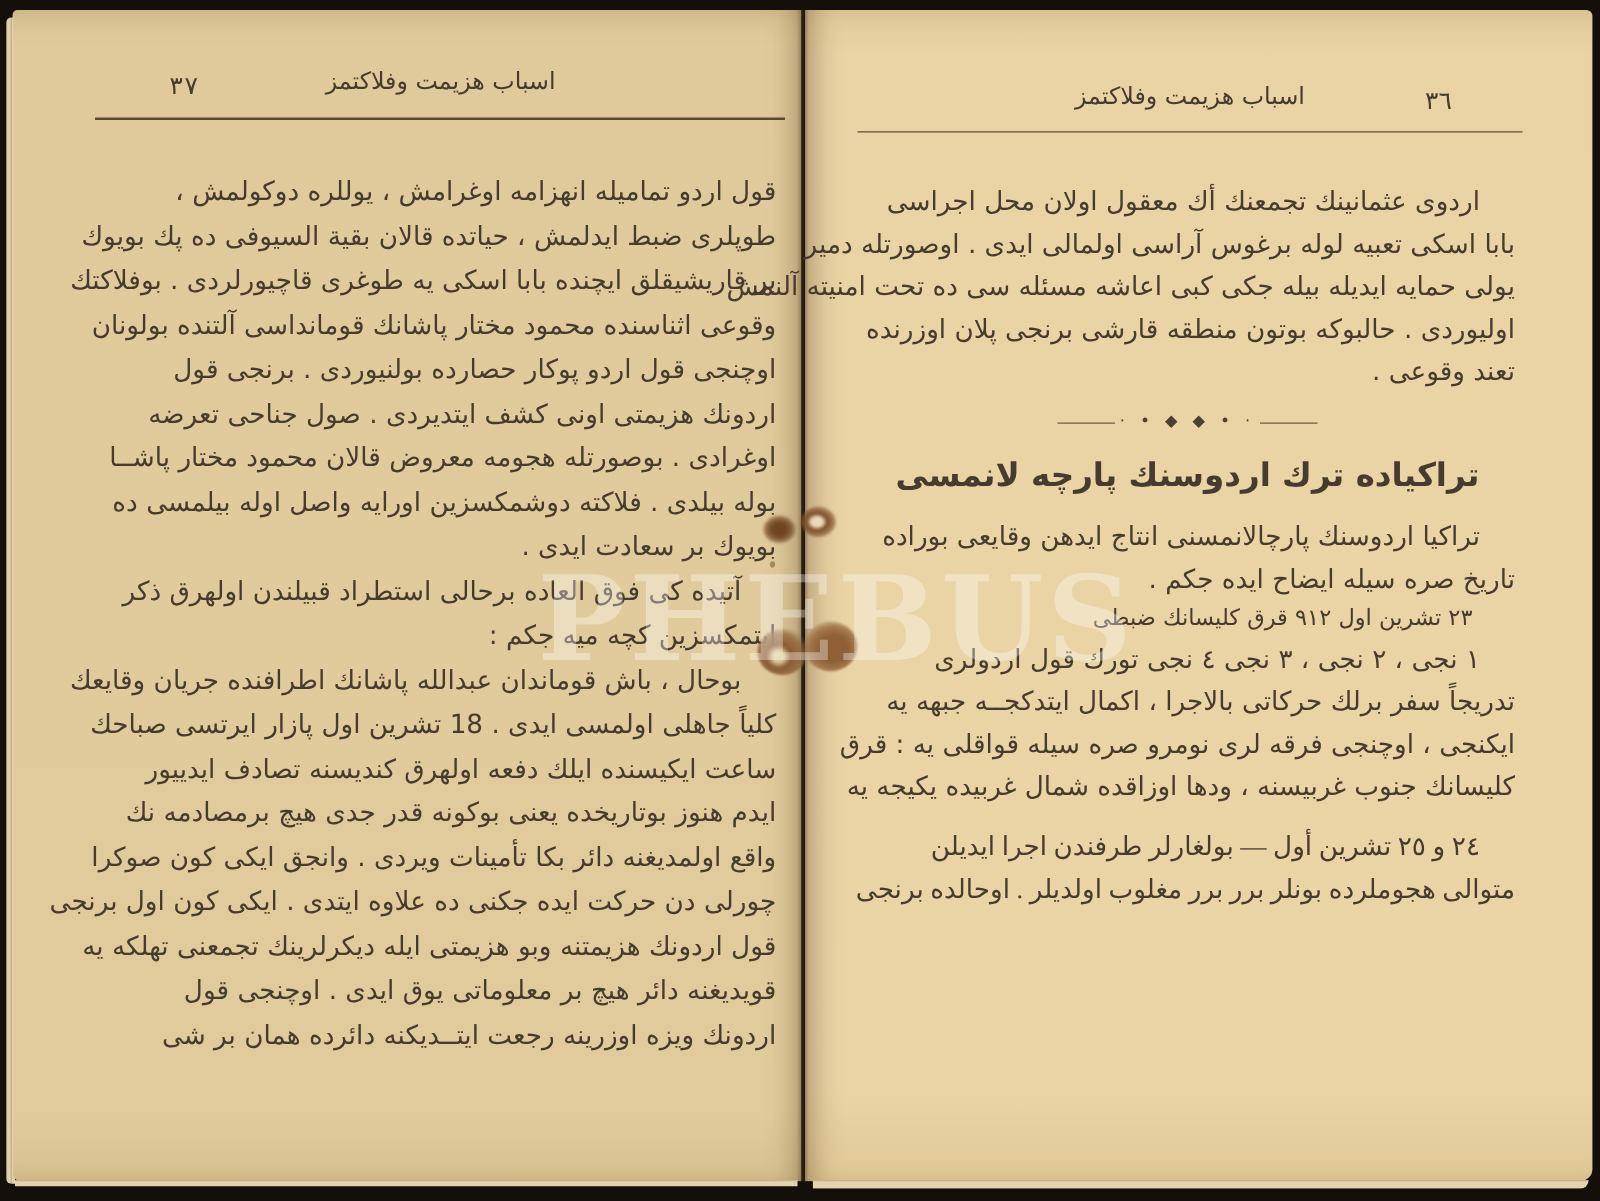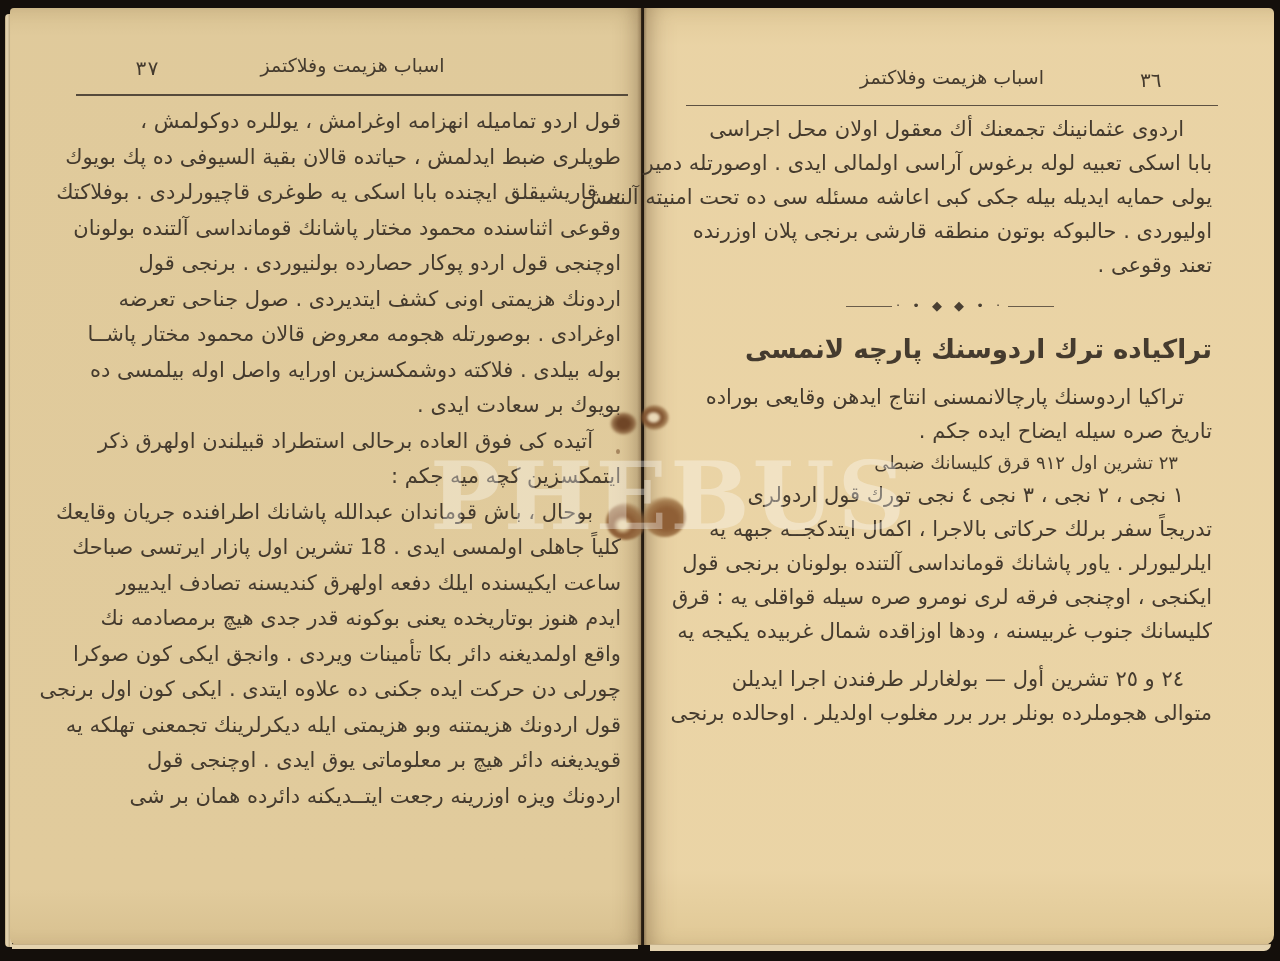--- a/index.html
+++ b/index.html
@@ -41,26 +41,26 @@
   .underpage{position:absolute;background:#e4d3af;border-top:1px solid #c6b189;}
   .underpage-left{left:12px;width:626px;bottom:12px;height:4px;}
   .underpage-right{left:650px;right:9px;bottom:10px;height:6px;border-radius:0 0 8px 0;}
   
   .ink{color:#453b2e;}
   .running-head{position:absolute;font-size:19px;letter-spacing:.5px;}
   .head-title{position:absolute;width:100%;text-align:center;}
   .page-num{position:absolute;font-size:20px;}
   .rule{position:absolute;height:2px;background:#554a3b;}
   .rule.thin{height:1px;background:#5d5142;}
-  .body-col{position:absolute;direction:rtl;text-align:right;font-size:21px;line-height:35.5px;}
+  .body-col{position:absolute;direction:rtl;text-align:right;font-size:21px;line-height:35.5px;margin-top:32px;}
   .ln{white-space:nowrap;}
   .ln.indent{padding-right:28px;}
   .para{margin:0;}
   .section-title{
-    direction:rtl;text-align:right;font-size:26px;font-weight:bold;
+    direction:rtl;text-align:center;font-size:26px;font-weight:bold;
     line-height:34px;margin:16px 0 14px 0;letter-spacing:0;
   }
   .date-heading{direction:rtl;text-align:right;font-size:18px;line-height:30px;padding-right:34px;white-space:nowrap;}
   .ornament{
     display:flex;align-items:center;justify-content:center;
     height:20px;margin:14px 0 4px 0;color:#4a4033;font-size:13px;letter-spacing:4px;
   }
   .ornament::before,.ornament::after{
     content:"";height:1px;width:46px;background:#6a5d4a;margin:0 4px;
   }
@@ -150,26 +150,25 @@
       <div class="para">
         <div class="ln indent">تراكيا اردوسنك پارچالانمسنى انتاج ايدهن وقايعى بوراده</div>
         <div class="ln">تاريخ صره سيله ايضاح ايده جكم .</div>
       </div>
 
       <div class="date-heading">٢٣ تشرين اول ٩١٢   قرق كليسانك ضبطى</div>
 
       <div class="para">
         <div class="ln indent">١ نجى ، ٢ نجى ، ٣ نجى ٤ نجى تورك قول اردولرى</div>
         <div class="ln">تدريجاً سفر برلك حركاتى بالاجرا ، اكمال ايتدكجــه جبهه يه</div>
-        <div class="ln">ايلرليورلر . ياور پاشانك قومانداسى آلتنده بولونان برنجى قول</div>
         <div class="ln">ايكنجى ، اوچنجى فرقه لرى نومرو صره سيله قواقلى يه : قرق</div>
         <div class="ln">كليسانك جنوب غربيسنه ، ودها اوزاقده شمال غربيده يكيجه يه</div>
       </div>
 
-      <div class="para" style="margin-top:14px;">
+      <div class="para" style="margin-top:14px;font-family:Liberation Serif, serif;">
         <div class="ln indent">٢٤ و ٢٥ تشرين أول — بولغارلر طرفندن اجرا ايديلن</div>
         <div class="ln">متوالى هجوملرده بونلر برر برر مغلوب اولديلر . اوحالده برنجى</div>
       </div>
     </div>
   </div>
 
   <div class="gutter-crease"></div>
   <div class="underpage underpage-left"></div>
   <div class="underpage underpage-right"></div>
 

